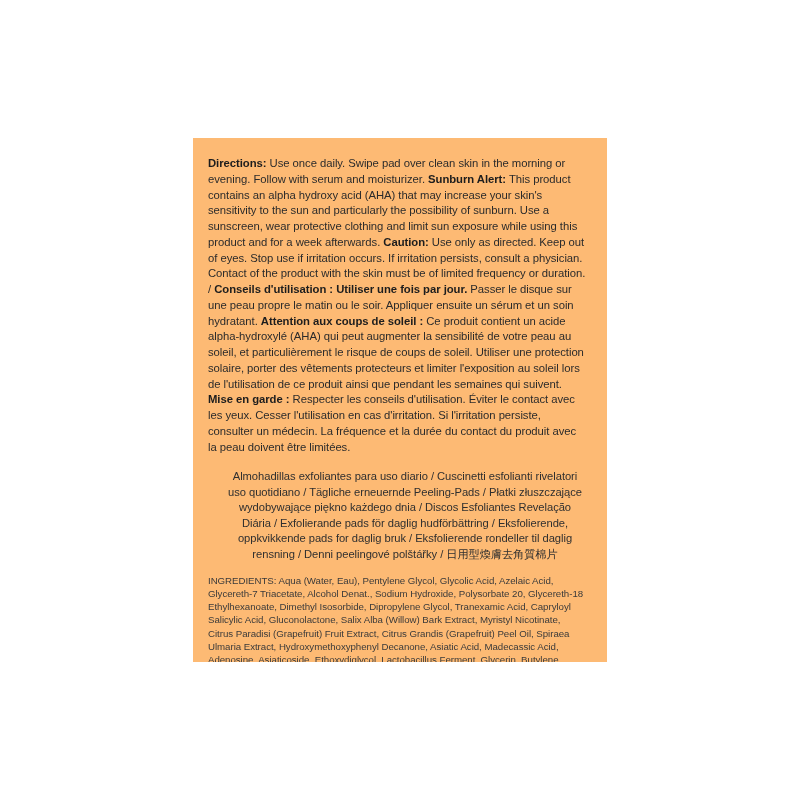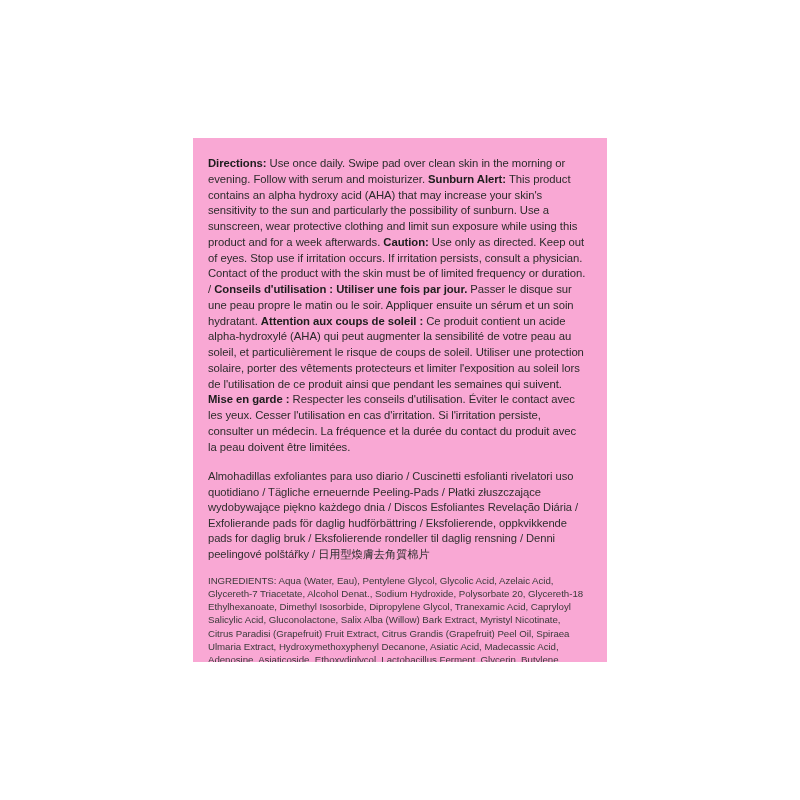--- a/index.html
+++ b/index.html
@@ -12,21 +12,21 @@
   body {
     font-family: "Liberation Sans", sans-serif;
     -webkit-font-smoothing: antialiased;
   }
   #label-panel {
     position: absolute;
     left: 193px;
     top: 138px;
     width: 414px;
     height: 524px;
-    background: #f9a8d4;
+    background: #fdba74;
     overflow: hidden;
   }
   .content {
     position: absolute;
     left: 15px;
     top: 18px;
     width: 378px;
   }
   .para-directions {
     font-size: 11.3px;
@@ -37,22 +37,23 @@
     letter-spacing: -0.05px;
   }
   .para-directions b {
     font-weight: bold;
     color: #1d1d1d;
   }
   .para-uses {
     font-size: 11.2px;
     line-height: 1.385;
     color: #2f2f2f;
-    margin: 0 0 12px 0;
+    margin: 0 0 12px 16px;
     letter-spacing: -0.05px;
+    text-align: center;
   }
   .para-ingredients {
     font-size: 9.7px;
     line-height: 1.345;
     color: #3a3a3a;
     margin: 0;
     letter-spacing: -0.04px;
   }
 </style>
 </head>

